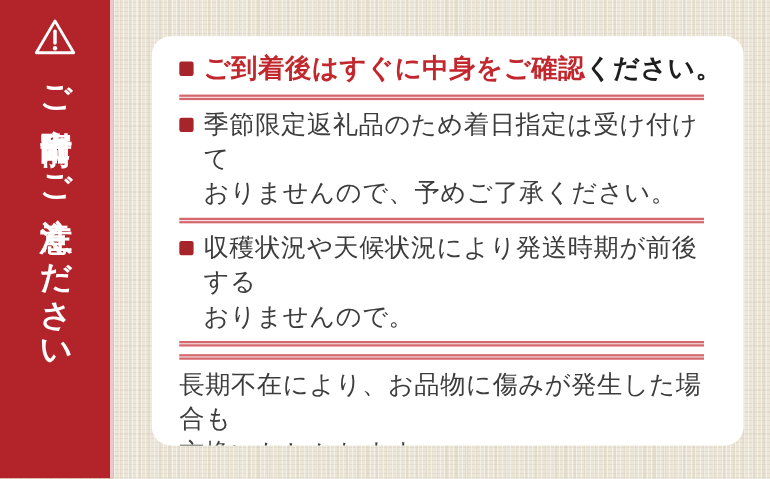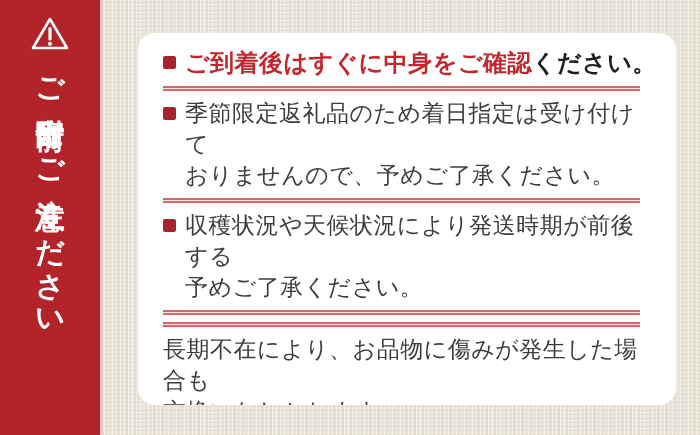--- a/index.html
+++ b/index.html
@@ -108,21 +108,21 @@
     <span class="bullet"></span>
     <p class="txt">季節限定返礼品のため着日指定は受け付けて
 おりませんので、予めご了承ください。</p>
   </div>
 
   <div class="divider"></div>
 
   <div class="item">
     <span class="bullet"></span>
     <p class="txt">収穫状況や天候状況により発送時期が前後する
-予めご了承ください。</p>
+おりませんので。</p>
   </div>
 
   <div class="divider"></div>
 
 
   <div class="divider"></div>
 
   <div class="item">
 
     <p class="txt">長期不在により、お品物に傷みが発生した場合も

